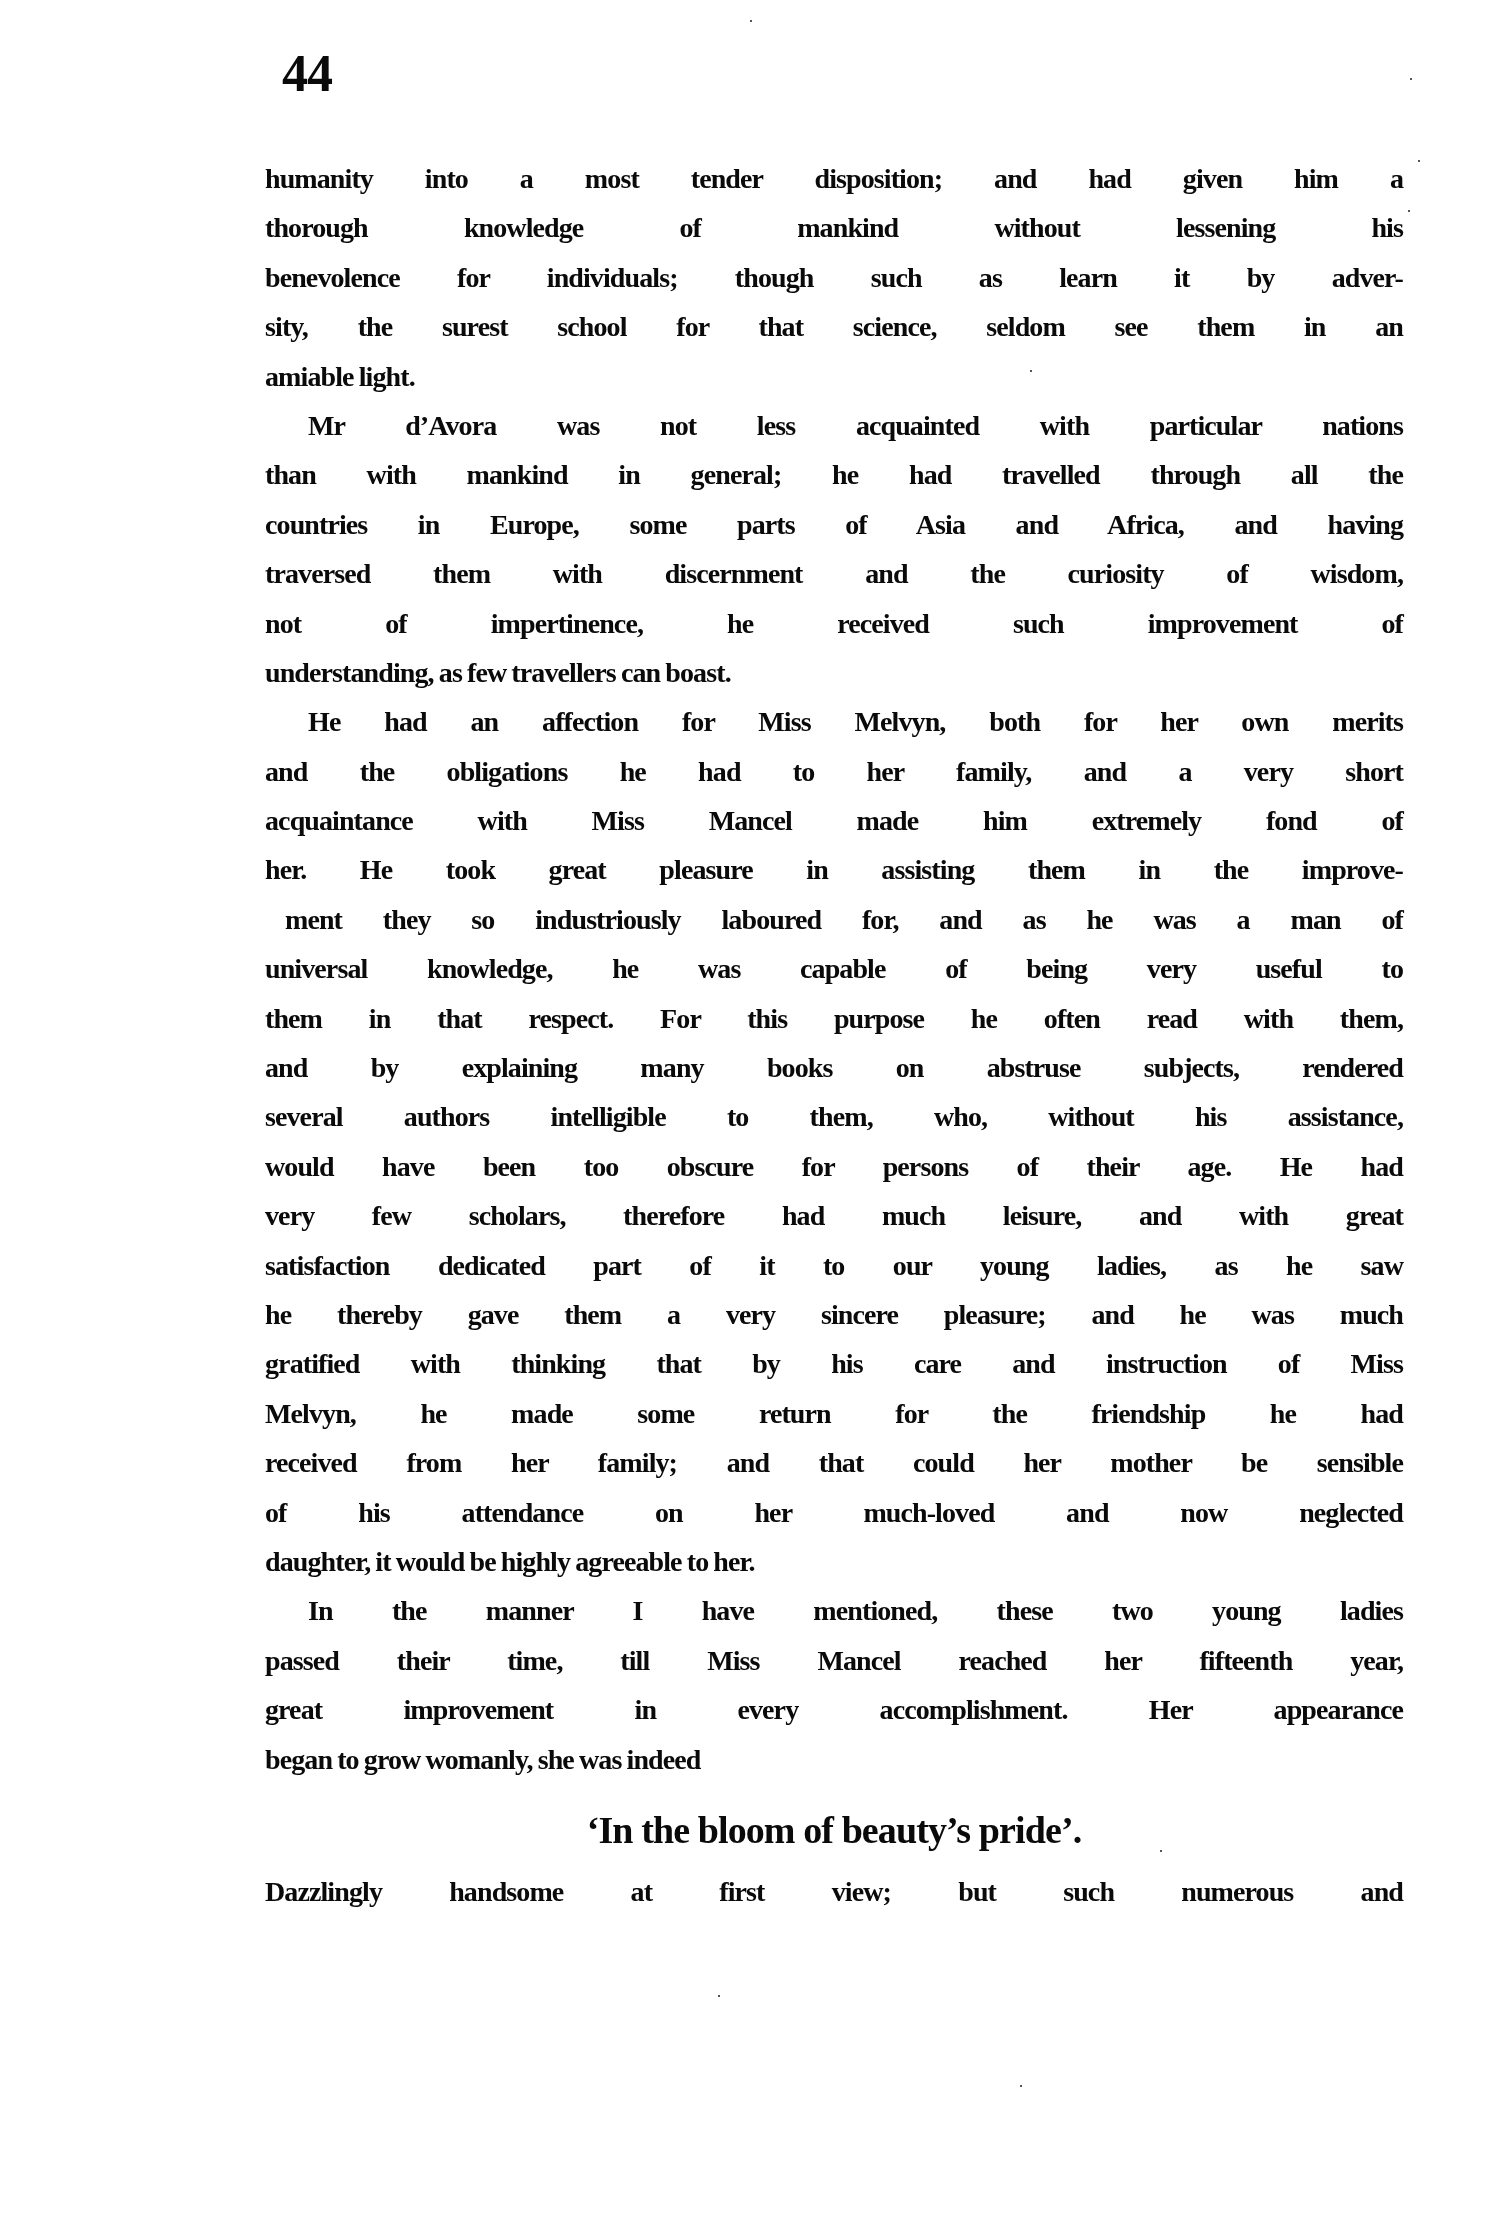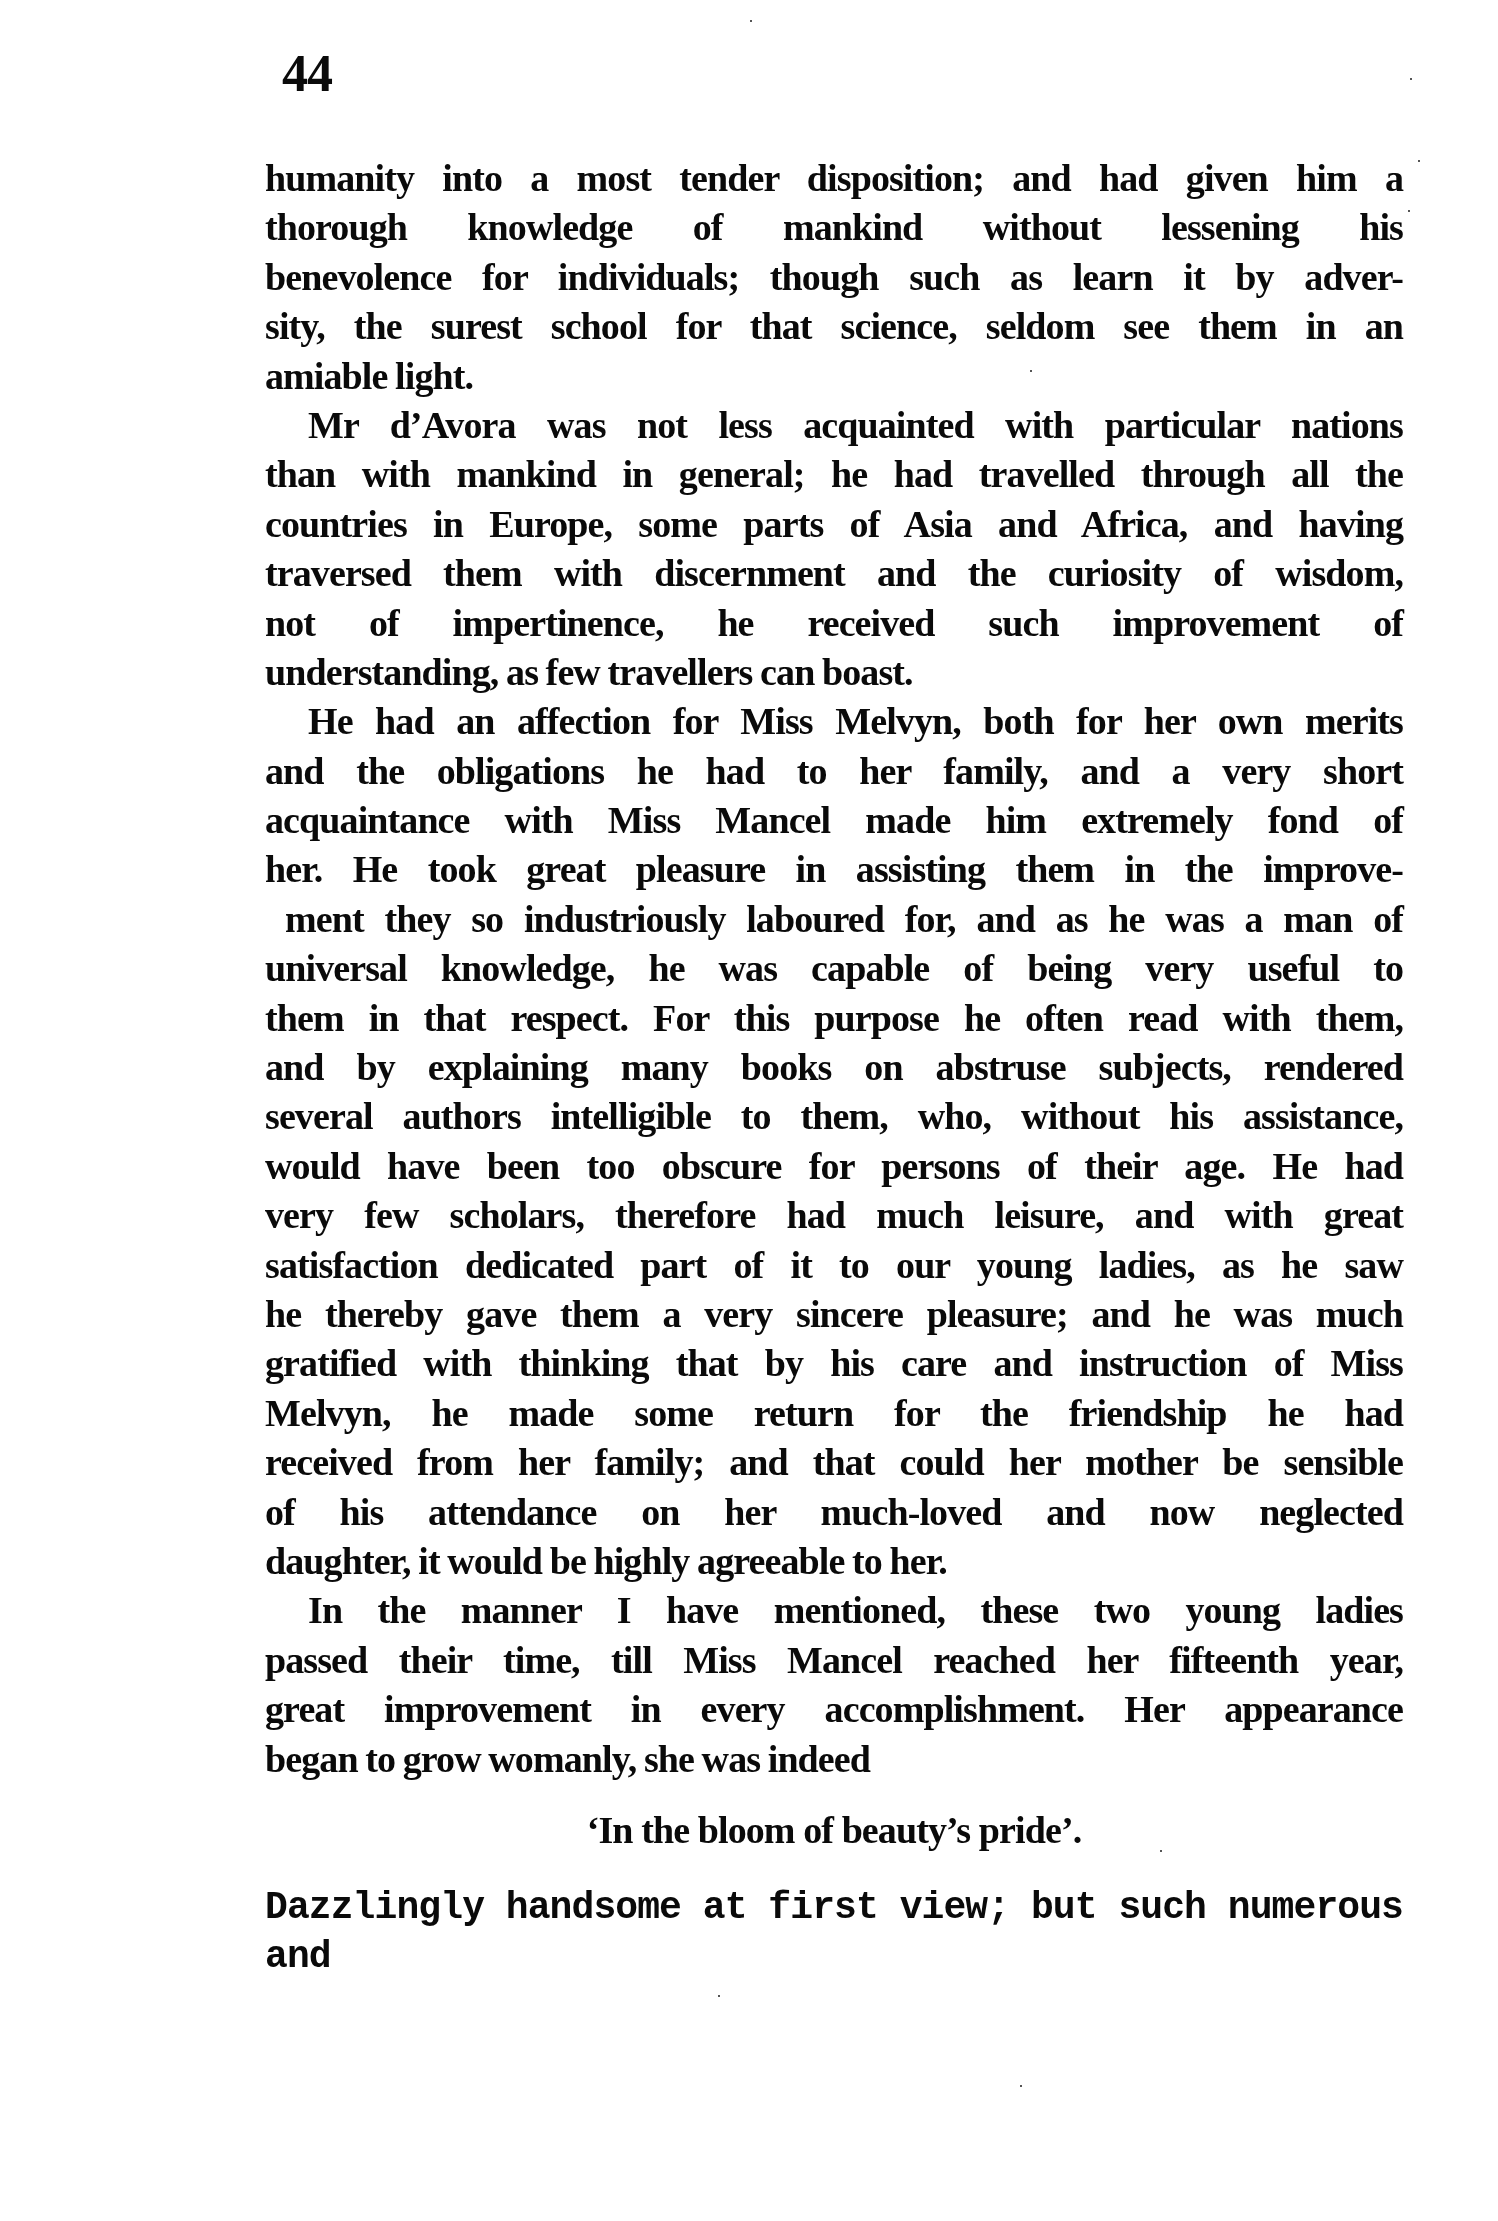--- a/index.html
+++ b/index.html
@@ -28,21 +28,21 @@
   .column {
     position: absolute;
     left: 265px;
     top: 154px;
     width: 1138px;
   }
   .line {
     display: block;
     height: 49.4px;
     line-height: 49.4px;
-    font-size: 38px;
+    font-size: 28px;
     font-weight: bold;
     white-space: nowrap;
     overflow: visible;
     letter-spacing: -0.9px;
     word-spacing: -1px;
   }
   .line.full {
     text-align: justify;
     text-align-last: justify;
     white-space: normal;
@@ -57,22 +57,21 @@
     display: block;
     height: 73px;
     line-height: 73px;
     margin-top: 10px;
     font-size: 38px;
     font-weight: bold;
     text-align: center;
     letter-spacing: -0.9px;
   }
   .after-quote {
-    margin-top: 16px;
-    font-family: Liberation Mono, monospace;
+    margin-top: 0px;
   }
   .speck {
     position: absolute;
     width: 2px;
     height: 2px;
     background: #555;
   }
 </style>
 </head>
 <body>

